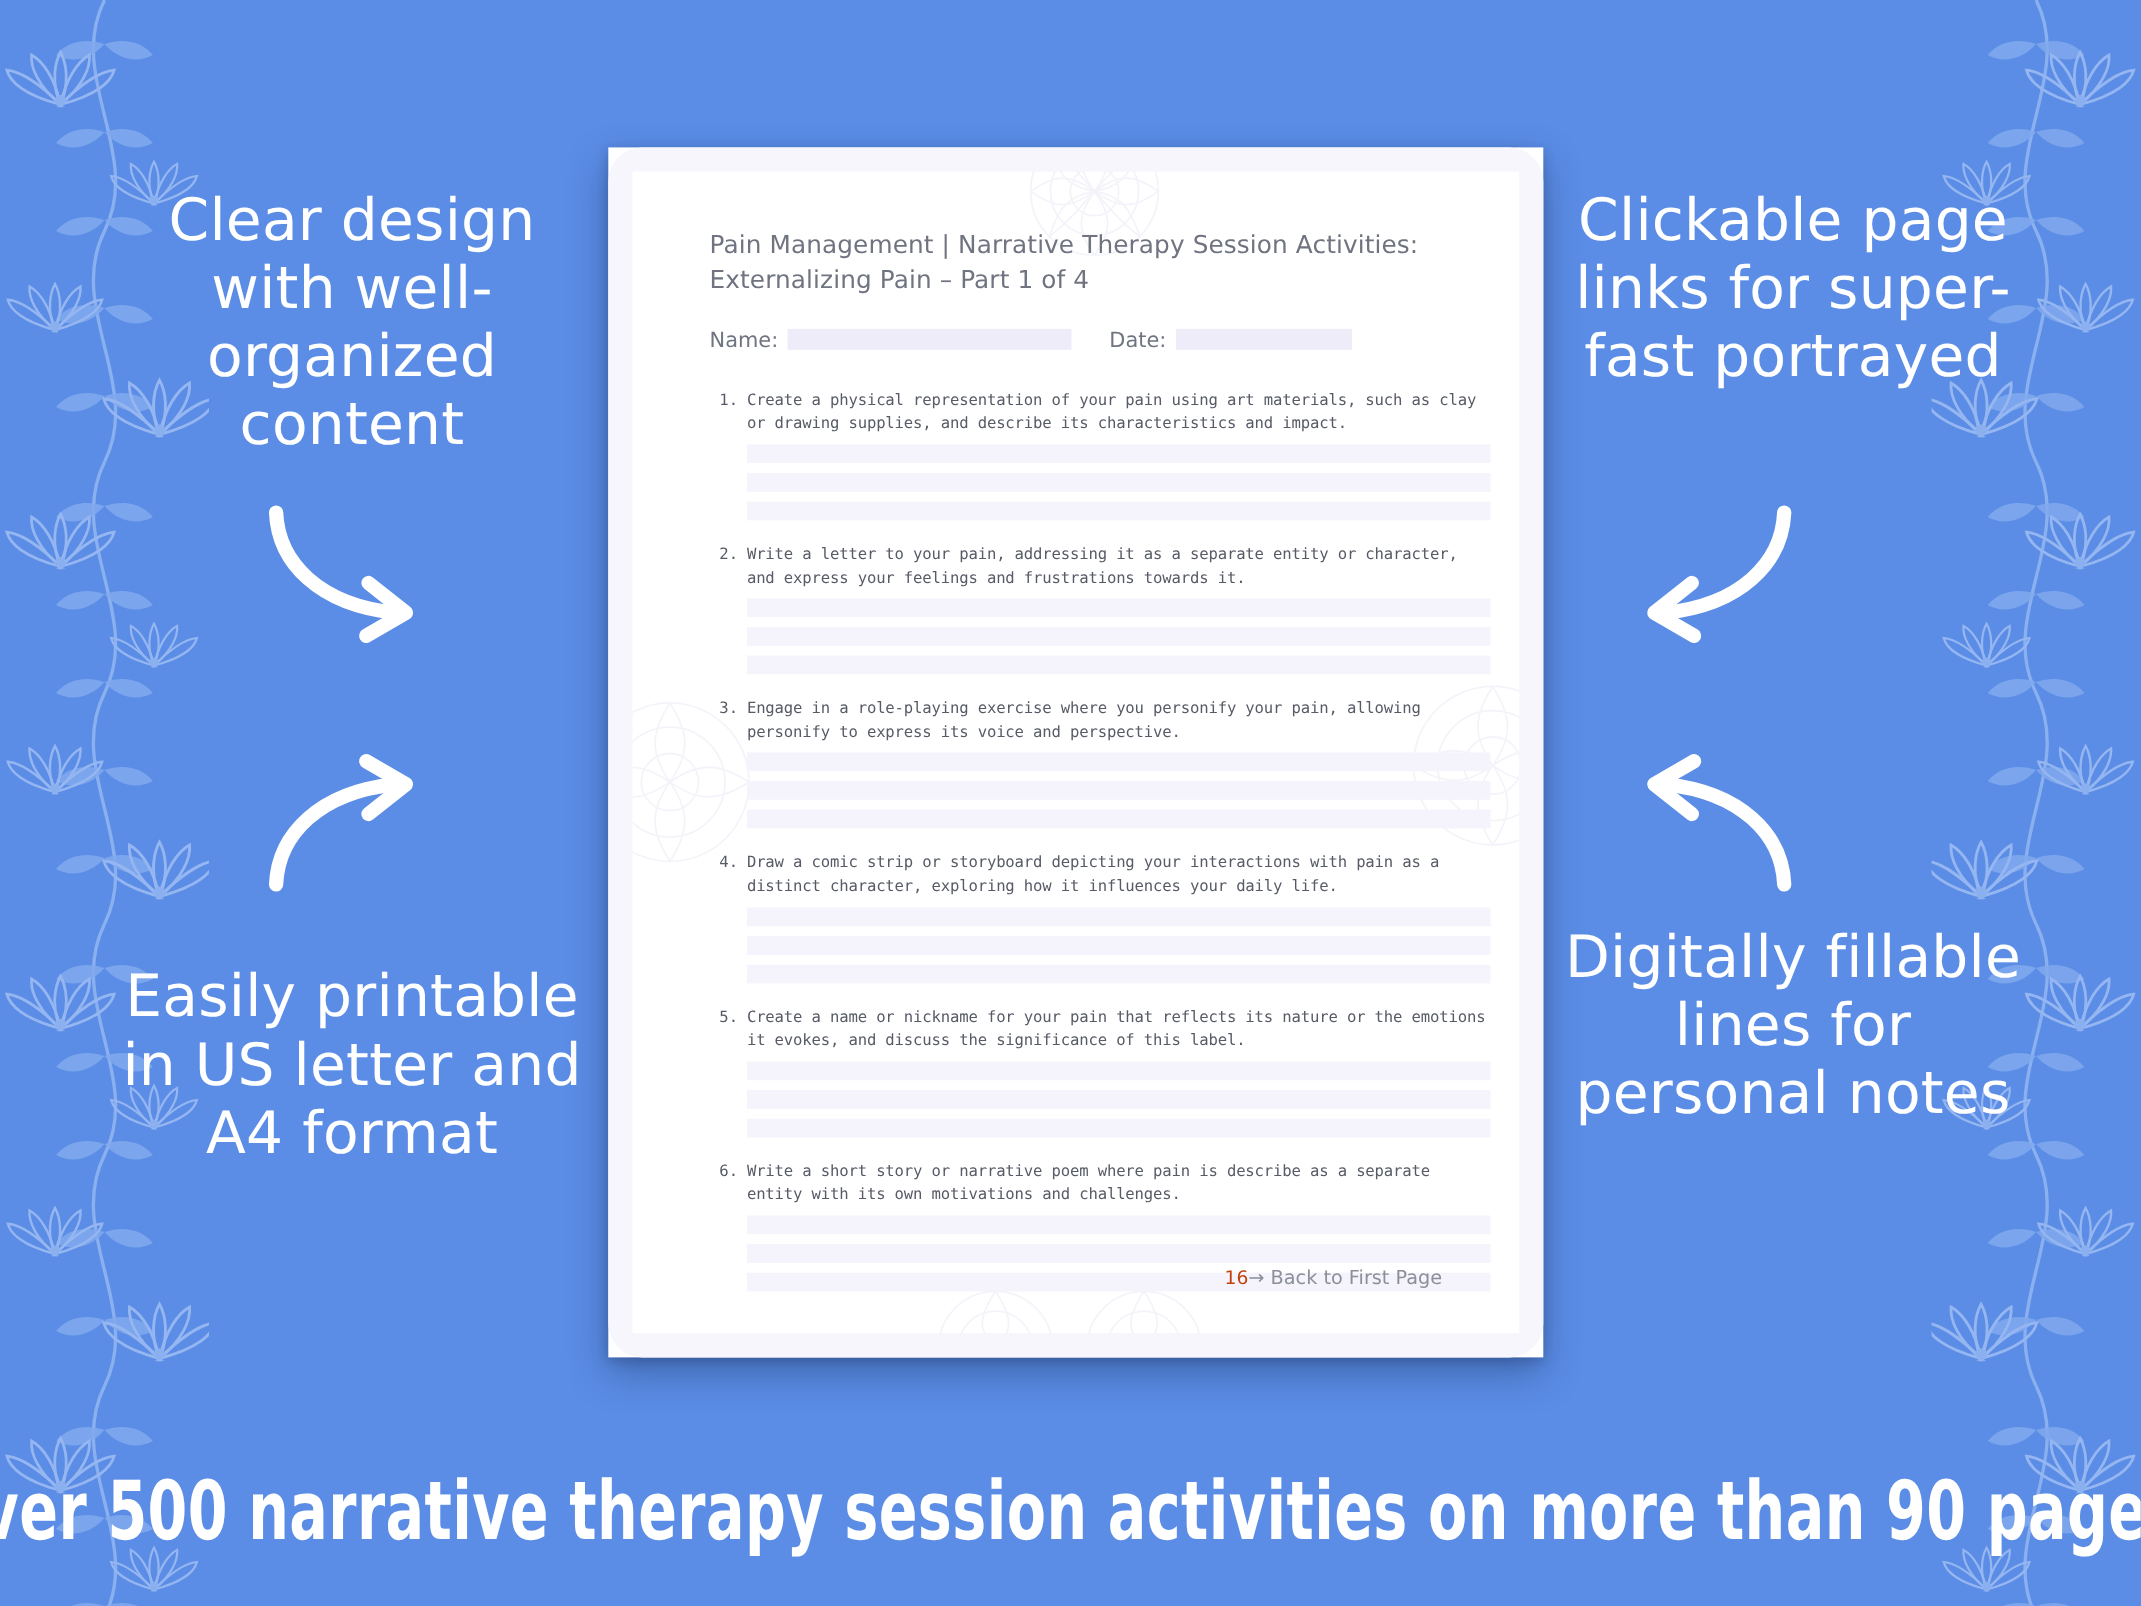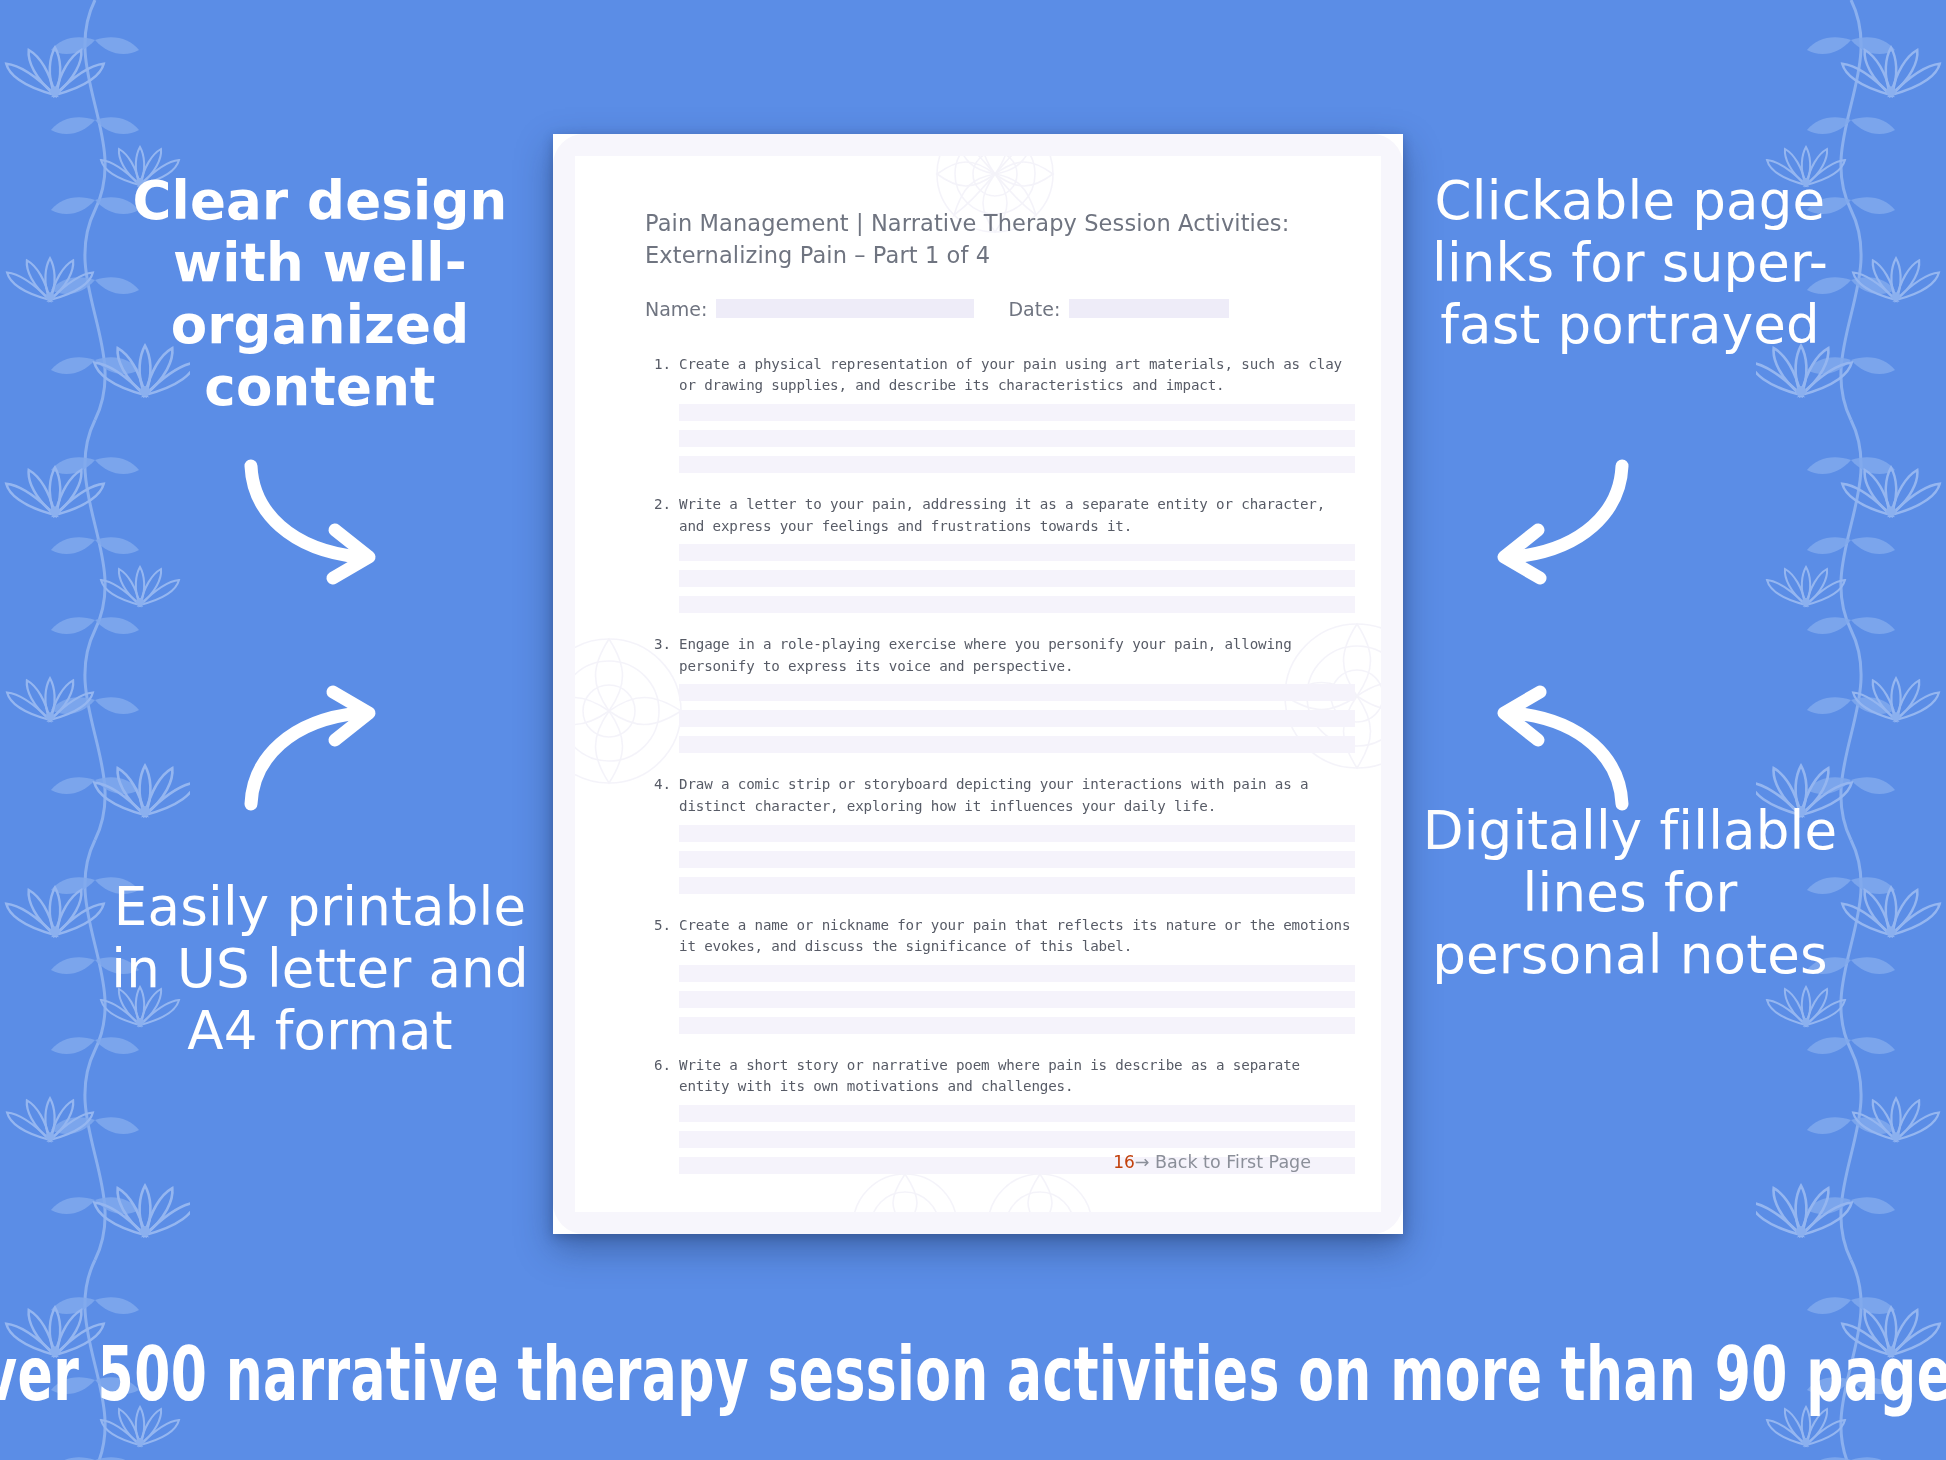--- a/index.html
+++ b/index.html
@@ -21,24 +21,24 @@
   .floral.right{right:0;transform:scaleX(-1);}
   .floral svg{display:block;width:100%;height:100%;}
 
   
   .promo{
     position:absolute;color:#ffffff;
     font-size:53px;line-height:1.17;text-align:center;
     font-weight:400;letter-spacing:.2px;
     font-family:"DejaVu Sans",sans-serif;
   }
-  .promo.c1{left:110px;top:170px;width:420px;font-weight:bold;}
+  .promo.c1{left:110px;top:170px;width:420px;}
   .promo.c2{left:110px;top:840px;width:420px;margin-top:36px;}
   .promo.c3{left:1420px;top:170px;width:420px;}
-  .promo.c4{left:1420px;top:800px;width:420px;}
+  .promo.c4{left:1420px;top:840px;width:420px;}
 
   
   .arrow{position:absolute;pointer-events:none;}
   .arrow svg{display:block;overflow:visible;}
   .arrow-1{left:243px;top:460px;}
   .arrow-2{left:243px;top:690px;}
   .arrow-3{left:1470px;top:460px;}
   .arrow-4{left:1470px;top:690px;}
 
   

